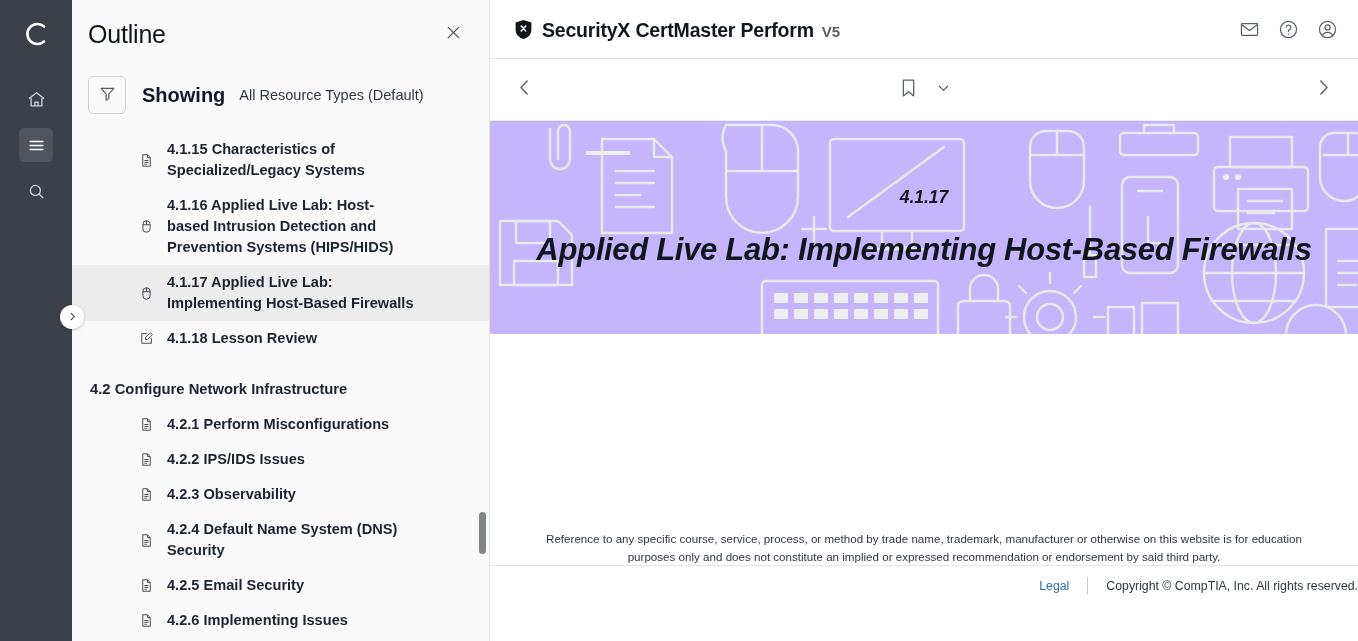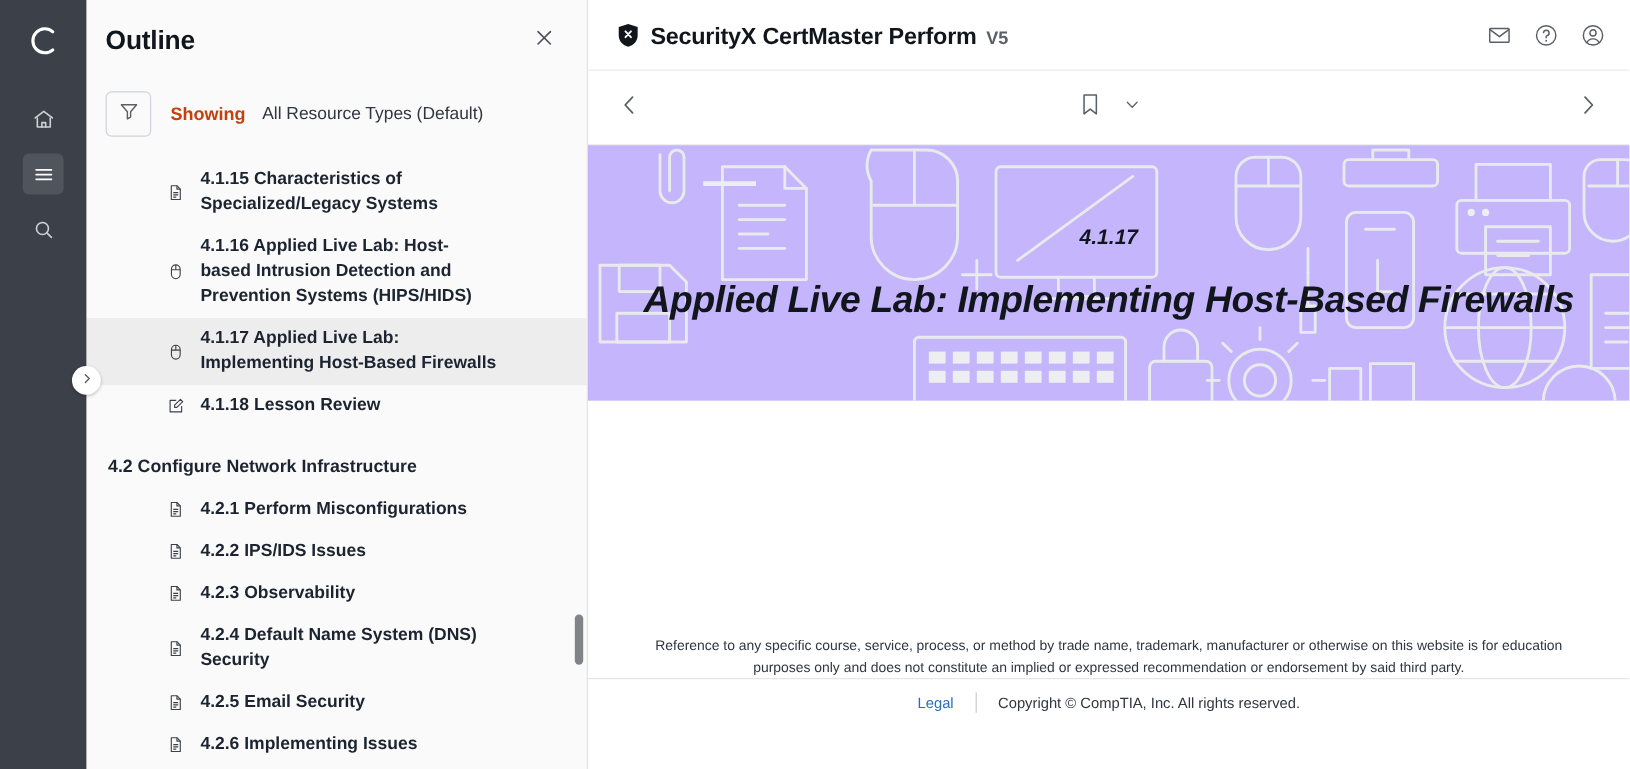--- a/index.html
+++ b/index.html
@@ -52,40 +52,40 @@
     border-right: 1px solid #e3e3e3;
     position: relative;
     display: flex; flex-direction: column;
   }
   .outline-head {
     height: 68px; flex: 0 0 68px;
     display: flex; align-items: center;
     padding: 0 22px 0 16px;
   }
   .outline-title {
-    font-size: 22px; font-weight: bold; color: #11161d;
+    font-size: 25px; font-weight: normal; color: #11161d;
     letter-spacing: -0.2px;
   }
   .outline-close {
     margin-left: auto; width: 28px; height: 28px;
     display: flex; align-items: center; justify-content: center;
     cursor: pointer;
   }
   .filter-row {
     display: flex; align-items: center;
     padding: 8px 16px 14px 16px;
   }
   .filter-btn {
     width: 38px; height: 38px; border: 1px solid #cfd3d8;
     border-radius: 5px; background: #fafafa;
     display: flex; align-items: center; justify-content: center;
     cursor: pointer; flex: 0 0 38px;
   }
   .showing-label {
-    margin-left: 16px; font-size: 15px; font-weight: bold; color: #c2410c;
+    margin-left: 16px; font-size: 20px; font-weight: bold; color: #0f172a;
   }
   .showing-value {
     margin-left: 14px; font-size: 14.5px; color: #2f3640;
   }
 
   .outline-scroll {
     flex: 1 1 auto; overflow: hidden; position: relative;
     padding-top: 4px;
   }
   .tree { padding-bottom: 20px; }
@@ -191,21 +191,21 @@
   }
   .disclaimer {
     width: 800px; margin: 0 auto; padding-top: 196px;
     text-align: center;
     font-size: 11.6px; color: #2f3640; line-height: 17.5px;
   }
   .footer {
     margin-top: auto;
     border-top: 1px solid #e6e6e6;
     height: 40px;
-    display: flex; align-items: center; justify-content: center;
+    display: flex; align-items: center; justify-content: flex-end;
     gap: 0;
     background: #ffffff;
   }
   .footer-legal {
     font-size: 12.3px; color: #2a6ebb; cursor: pointer; text-decoration: none;
     padding-right: 18px;
   }
   .footer-sep { width: 1px; height: 17px; background: #c9ccd0; }
   .footer-copy { font-size: 12.3px; color: #2f3640; padding-left: 18px; }
 </style>

